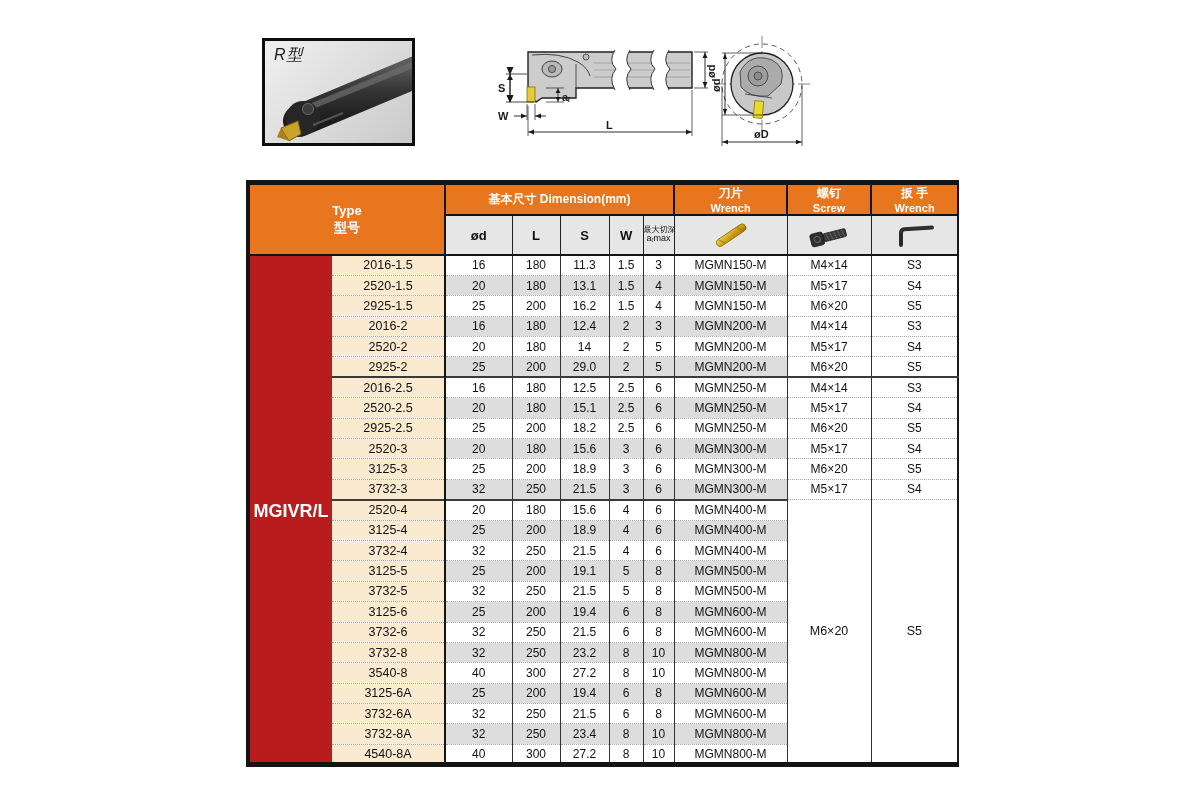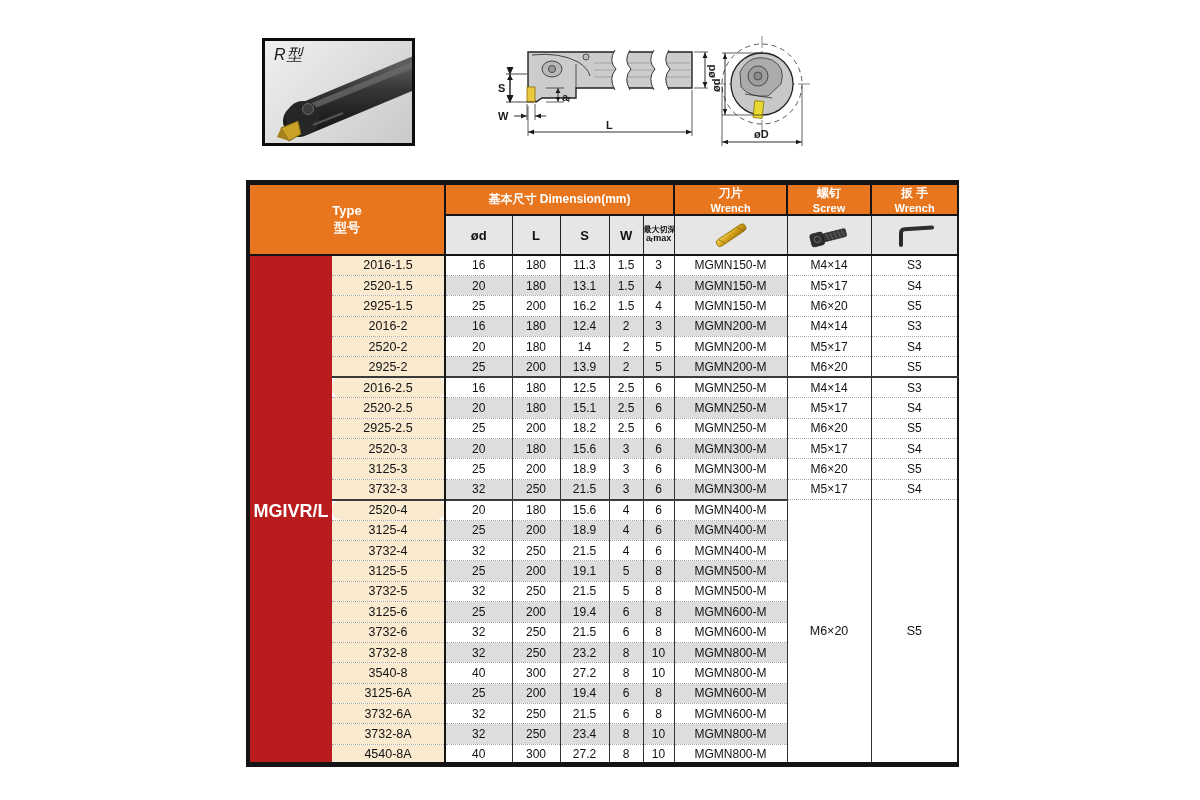--- a/index.html
+++ b/index.html
@@ -27,35 +27,35 @@
   table.spec th, table.spec td { overflow:hidden; white-space:nowrap; text-align:center; vertical-align:middle; }
 
   
   tr.hdr-top th { background:#E8761E; color:#ffffff; border:2px solid #141414; height:30px; }
   th.type-head { font-size:13px; font-weight:bold; line-height:1.25; }
   th.type-head .cn { font-size:13px; }
   th.grp-head .cn { font-size:12px; font-weight:bold; }
   th.grp-head .en { font-size:11px; font-weight:bold; }
   tr.hdr-sub th { background:#E6E6E6; border:1px solid #222; border-bottom:2px solid #141414; height:40px; color:#111; }
   tr.hdr-sub th.dimhd { font-size:13px; font-weight:bold; }
-  tr.hdr-sub th.amax { font-weight:bold; }
+  tr.hdr-sub th.amax { font-weight:normal; }
   tr.hdr-sub th.amax .l1 { font-size:8px; line-height:1.1; }
   tr.hdr-sub th.amax .l2 { font-size:9px; line-height:1.1; }
 
   
   td, th.series-cell { height:20.4px; }
   th.series-cell { background:#b91c1c; color:#ffffff; font-size:18px; font-weight:bold;
       vertical-align:top; padding-top:4px; border-right:0; }
   td.type-cell { background:#FAEAD0; font-size:12.5px; color:#111; border-right:2px solid #141414; }
   td.val-cell { background:#ffffff; font-size:12px; color:#111; border-left:1px solid #333; }
   td.plain-cell { background:#ffffff; font-size:12px; color:#111; border-left:1px solid #333; }
   tr.shaded td.val-cell { background:#DDDDDD; }
   tbody tr td, tbody tr th { border-top:1px dotted #a6a6a6; }
   tbody tr:first-child td, tbody tr:first-child th { border-top:none; }
-  tr.group-start td { border-top:2px solid #3a3a3a;border-radius:9px; }
+  tr.group-start td { border-top:2px solid #3a3a3a; }
   tr.group-start td.merged { border-top:1px dotted #a6a6a6; }
   td.merged { vertical-align:middle; font-size:12.5px; }
 
   .icon-svg { display:block; margin:0 auto; }
 </style>
 </head>
 <body>
 
 <div class="canvas">
 
@@ -306,21 +306,21 @@
             <td class="val-cell">2</td>
             <td class="val-cell">5</td>
             <td class="val-cell">MGMN200-M</td>
             <td class="plain-cell">M5×17</td>
             <td class="plain-cell">S4</td>
           </tr>
           <tr class="shaded ">
             <td class="type-cell">2925-2</td>
             <td class="val-cell">25</td>
             <td class="val-cell">200</td>
-            <td class="val-cell">13.9</td>
+            <td class="val-cell">29.0</td>
             <td class="val-cell">2</td>
             <td class="val-cell">5</td>
             <td class="val-cell">MGMN200-M</td>
             <td class="plain-cell">M6×20</td>
             <td class="plain-cell">S5</td>
           </tr>
           <tr class="group-start">
             <td class="type-cell">2016-2.5</td>
             <td class="val-cell">16</td>
             <td class="val-cell">180</td>

